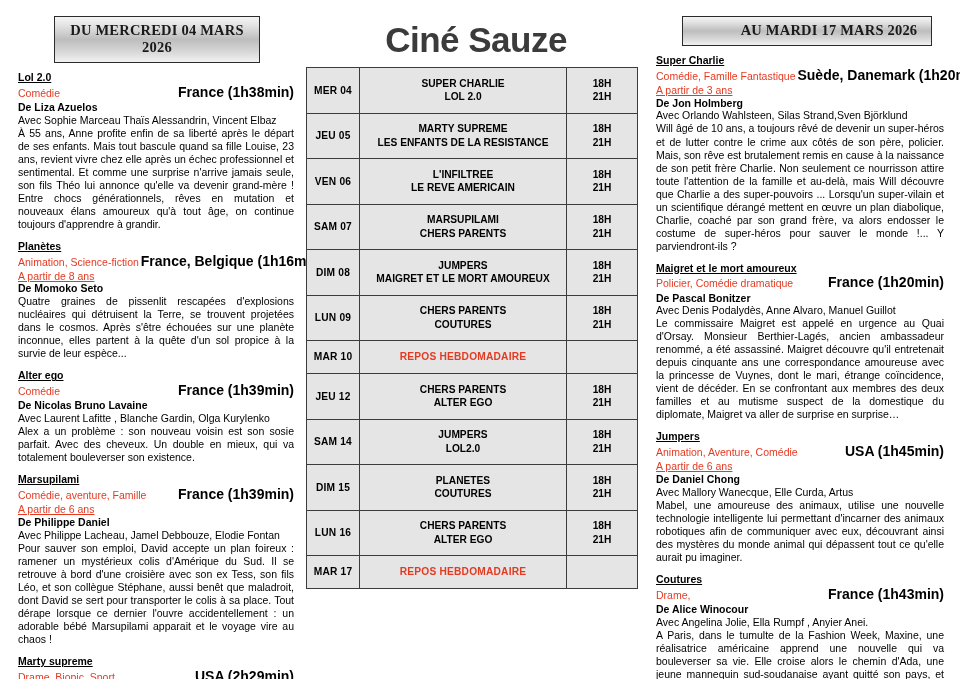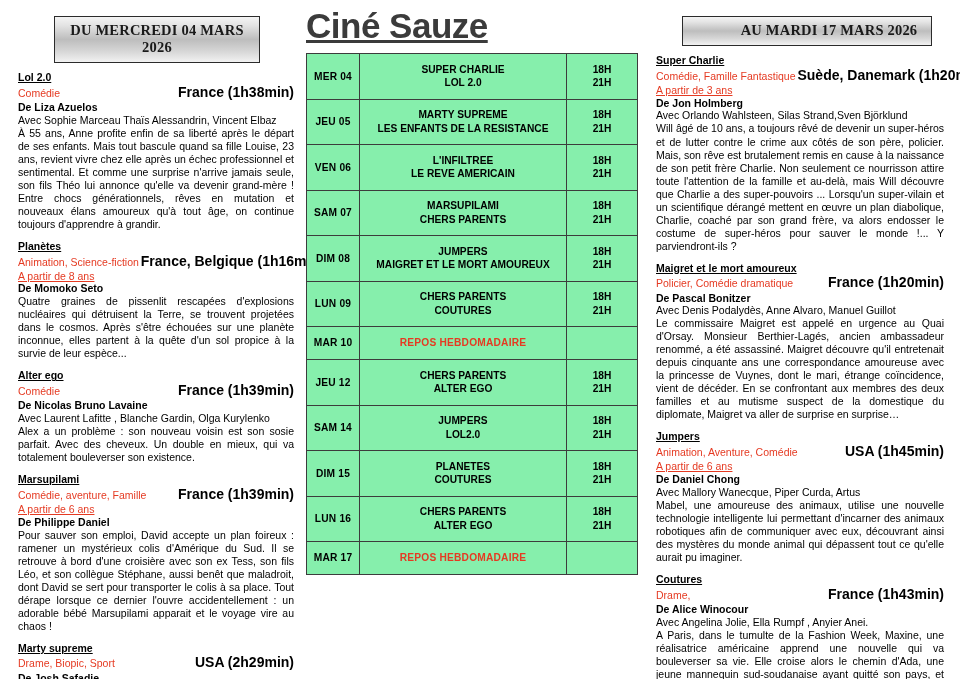--- a/index.html
+++ b/index.html
@@ -57,24 +57,24 @@
   }
   .period-box.left  { width: 196px; margin: 0 auto 0 36px; }
   .period-box.right { width: 196px; margin: 0 auto 0 26px; padding-left: 48px; }
 
   
   .site-title {
     font-family: "Liberation Sans", sans-serif;
     font-weight: bold;
     font-size: 35px;
     color: #3b3b3b;
+    text-align: center;
     line-height: 1;
-    margin: 0 0 0 0;
+    margin: 14px 0 0 0;
     letter-spacing: -0.5px;
-    text-decoration: underline;
   }
 
   
   .film {
     margin-bottom: 9px;
   }
   .film-title {
     font-size: 10.5px;
     font-weight: bold;
     text-decoration: underline;
@@ -125,21 +125,21 @@
   }
 
   
   .schedule-wrap {
     margin-top: 8px;
   }
   table.schedule {
     border-collapse: collapse;
     width: 328px;
     table-layout: fixed;
-    background: #86efac;
+    background: #e5e5e5;
     margin-top: 10px;
   }
   table.schedule td {
     border: 1px solid #3c3c3c;
     font-size: 10.2px;
     font-weight: bold;
     text-align: center;
     vertical-align: middle;
     padding: 0;
     height: 44.5px;
@@ -198,20 +198,21 @@
           <div class="film-synopsis">Alex a un problème : son nouveau voisin est son sosie parfait. Avec des cheveux. Un double en mieux, qui va totalement bouleverser son existence.</div>
         </div>
         <div class="film">
           <div class="film-title">Marsupilami</div>
           <div class="film-meta">
             <span class="film-genre">Comédie, aventure, Famille</span>
             <span class="film-origin">France (1h39min)</span>
           </div>
           <div class="film-age">A partir de 6 ans</div>
           <div class="film-director">De Philippe Daniel</div>
+          <div class="film-cast">Avec Philippe Lacheau, Jamel Debbouze, Elodie Fontan</div>
           <div class="film-synopsis">Pour sauver son emploi, David accepte un plan foireux : ramener un mystérieux colis d'Amérique du Sud. Il se retrouve à bord d'une croisière avec son ex Tess, son fils Léo, et son collègue Stéphane, aussi benêt que maladroit, dont David se sert pour transporter le colis à sa place. Tout dérape lorsque ce dernier l'ouvre accidentellement : un adorable bébé Marsupilami apparait et le voyage vire au chaos !</div>
         </div>
         <div class="film">
           <div class="film-title">Marty supreme</div>
           <div class="film-meta">
             <span class="film-genre">Drame, Biopic, Sport</span>
             <span class="film-origin">USA (2h29min)</span>
           </div>
           <div class="film-director">De Josh Safadie</div>
           <div class="film-cast">Avec Timothée Chalamet, Gwyneth Paltrow, Ronald Bronstein</div>
@@ -379,21 +380,21 @@
           <div class="film-synopsis">Le commissaire Maigret est appelé en urgence au Quai d'Orsay. Monsieur Berthier-Lagés, ancien ambassadeur renommé, a été assassiné. Maigret découvre qu'il entretenait depuis cinquante ans une correspondance amoureuse avec la princesse de Vuynes, dont le mari, étrange coïncidence, vient de décéder. En se confrontant aux membres des deux familles et au mutisme suspect de la domestique du diplomate, Maigret va aller de surprise en surprise…</div>
         </div>
         <div class="film">
           <div class="film-title">Jumpers</div>
           <div class="film-meta">
             <span class="film-genre">Animation, Aventure, Comédie</span>
             <span class="film-origin">USA (1h45min)</span>
           </div>
           <div class="film-age">A partir de 6 ans</div>
           <div class="film-director">De Daniel Chong</div>
-          <div class="film-cast">Avec Mallory Wanecque, Piper Curda, Artus</div>
+          <div class="film-cast">Avec Mallory Wanecque, Elle Curda, Artus</div>
           <div class="film-synopsis">Mabel, une amoureuse des animaux, utilise une nouvelle technologie intelligente lui permettant d'incarner des animaux robotiques afin de communiquer avec eux, découvrant ainsi des mystères du monde animal qui dépassent tout ce qu'elle aurait pu imaginer.</div>
         </div>
         <div class="film">
           <div class="film-title">Coutures</div>
           <div class="film-meta">
             <span class="film-genre">Drame,</span>
             <span class="film-origin">France (1h43min)</span>
           </div>
           <div class="film-director">De Alice Winocour</div>
           <div class="film-cast">Avec Angelina Jolie, Ella Rumpf , Anyier Anei.</div>

